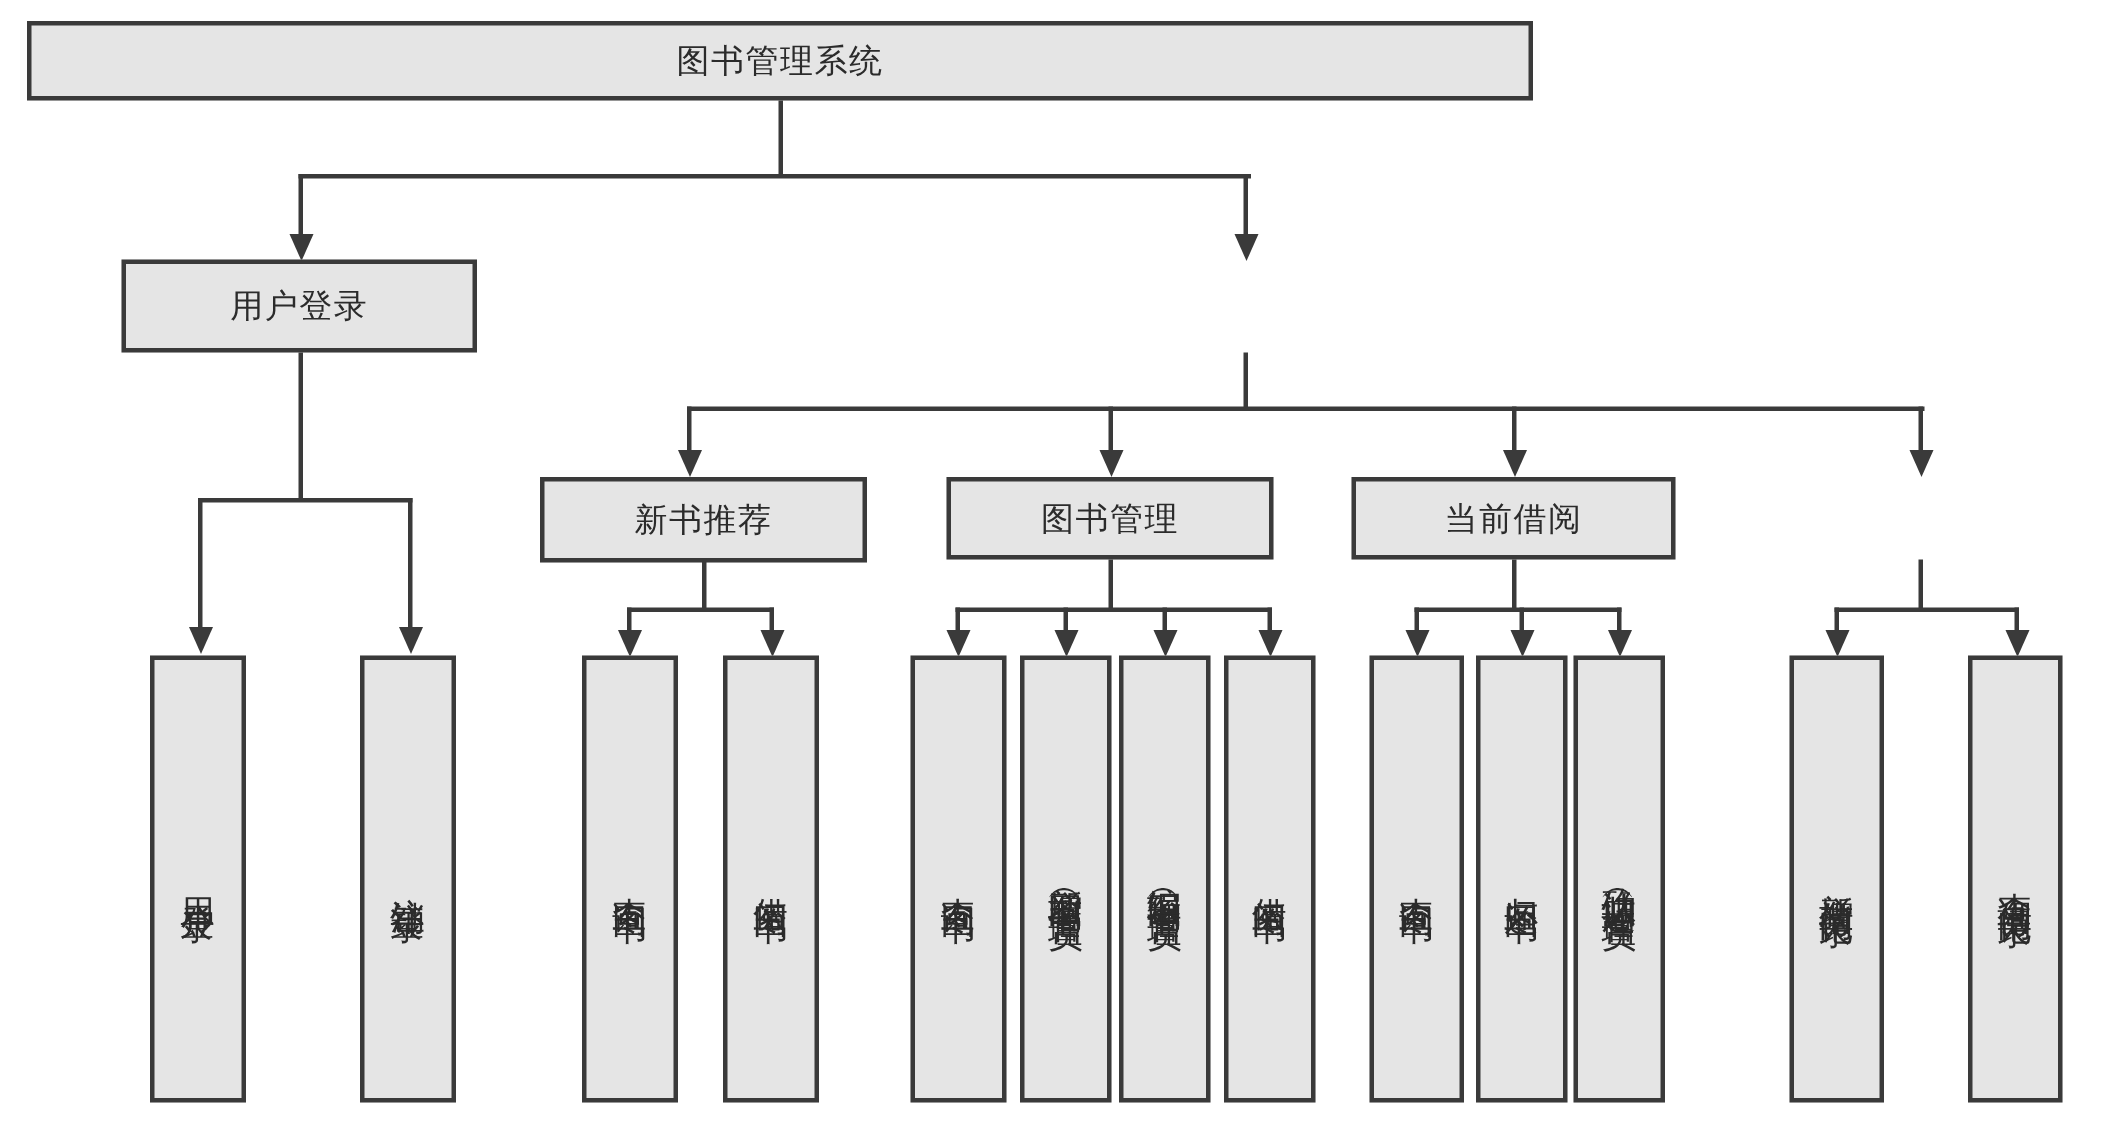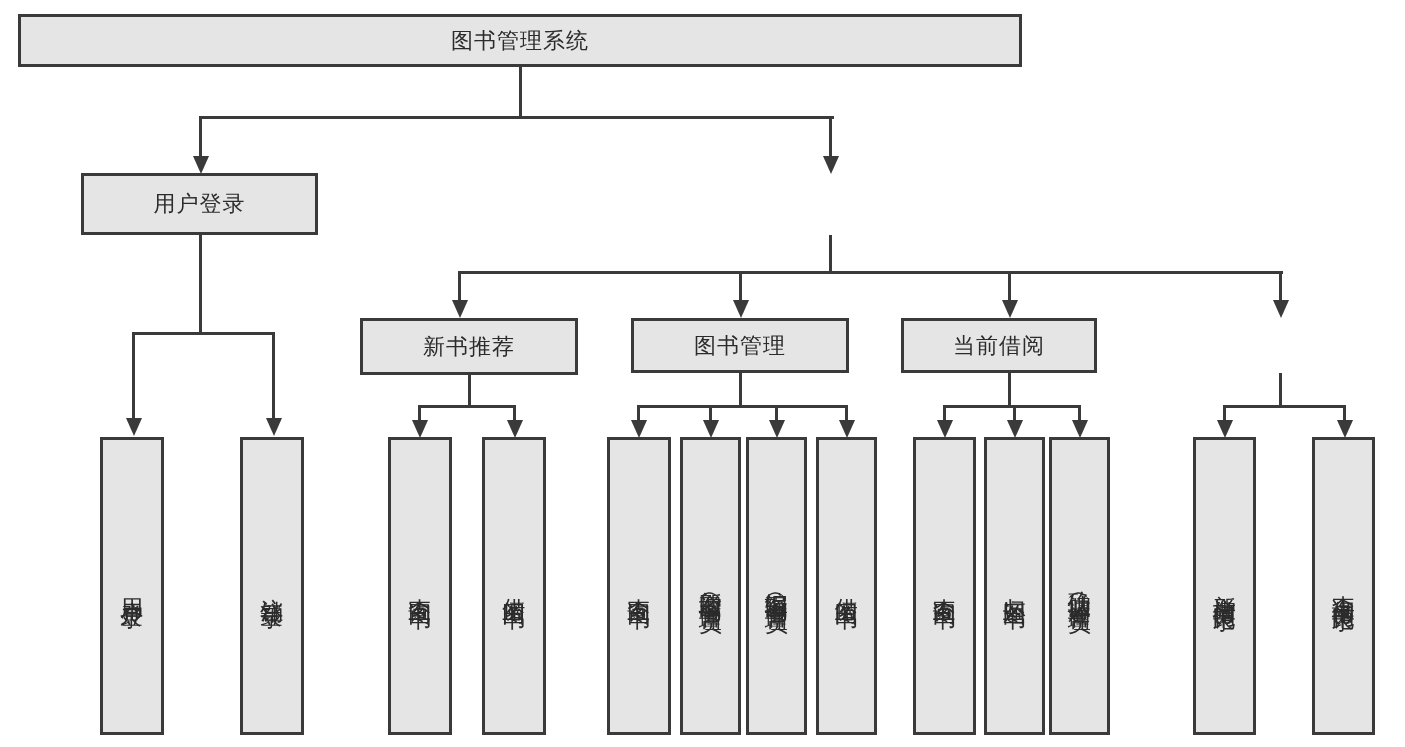--- a/index.html
+++ b/index.html
@@ -100,21 +100,21 @@
   <div class="vline" style="left: 739px; top: 271px; height: 29px;"></div>
   <div class="vline" style="left: 1008px; top: 271px; height: 29px;"></div>
   <div class="vline" style="left: 1279px; top: 271px; height: 29px;"></div>
   <div class="arrow" style="left: 451.5px; top: 300px;"></div>
   <div class="arrow" style="left: 732.5px; top: 300px;"></div>
   <div class="arrow" style="left: 1001.5px; top: 300px;"></div>
   <div class="arrow" style="left: 1272.5px; top: 300px;"></div>
 
   <div class="node horiz" style="left: 360px; top: 318px; width: 218px; height: 57px;">新书推荐</div>
   <div class="node horiz" style="left: 631px; top: 318px; width: 218px; height: 55px;">图书管理</div>
-  <div class="node horiz" style="left: 901px; top: 318px; width: 196px; height: 55px;">当前借阅</div>
+  <div class="node horiz" style="left: 901px; top: 318px; width: 216px; height: 55px;">当前借阅</div>
 
   <div class="vline" style="left: 468px; top: 373px; height: 34px;"></div>
   <div class="vline" style="left: 739px; top: 373px; height: 34px;"></div>
   <div class="vline" style="left: 1008px; top: 373px; height: 34px;"></div>
   <div class="vline" style="left: 1279px; top: 373px; height: 34px;"></div>
   <div class="hline" style="left: 418px; top: 405px; width: 98px;"></div>
   <div class="hline" style="left: 637px; top: 405px; width: 211px;"></div>
   <div class="hline" style="left: 943px; top: 405px; width: 138px;"></div>
   <div class="hline" style="left: 1223px; top: 405px; width: 123px;"></div>
 

